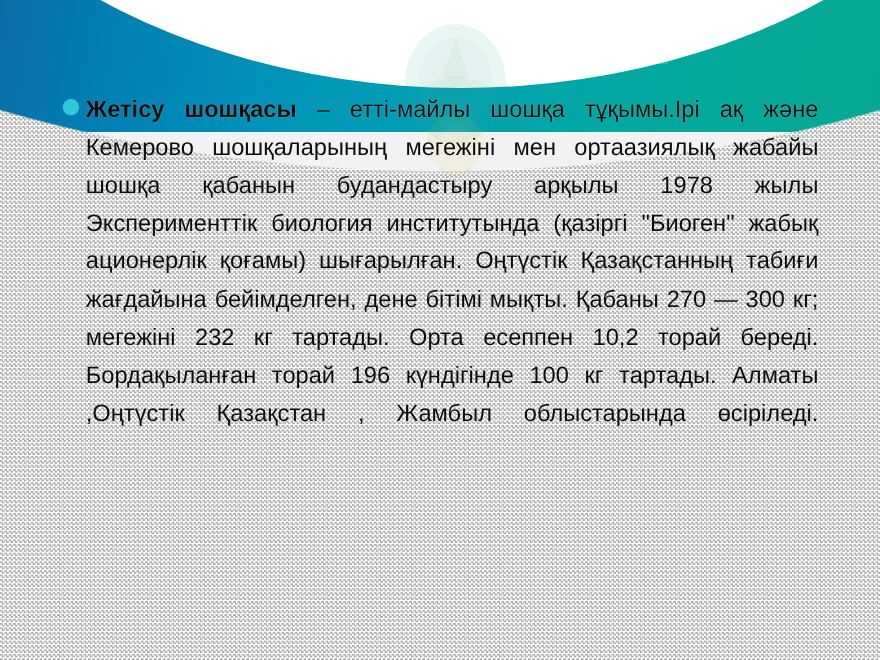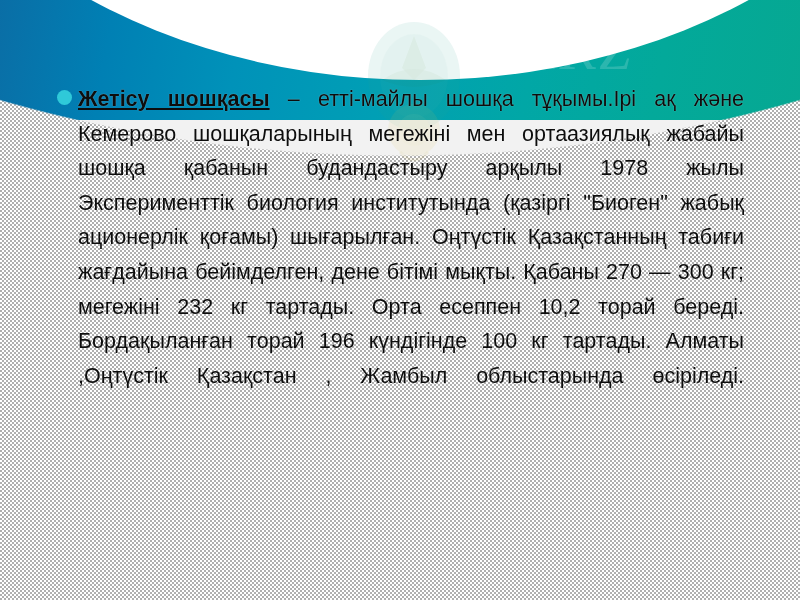--- a/index.html
+++ b/index.html
@@ -141,21 +141,21 @@
   .wordmark {
     position: absolute;
     left: 530px;
     top: 18px;
     width: 250px;
     height: 80px;
     z-index: 7;
     opacity: 0.16;
     pointer-events: none;
     font-family: "Liberation Serif", serif;
-    font-size: 56px;
+    font-size: 44px;
     font-style: italic;
     color: #ffffff;
     letter-spacing: 2px;
   }
 
   
   .content {
     position: absolute;
     left: 50px;
     top: 82px;
@@ -182,21 +182,20 @@
     text-align: justify;
     text-justify: inter-word;
     color: #0d0d0d;
     font-family: "Liberation Sans", sans-serif;
     font-size: 21.5px;
     line-height: 34.6px;
     text-shadow: 0 0 1px rgba(255,255,255,0.55);
   }
   .paragraph .lead {
     font-weight: bold;
-    text-decoration: underline;
   }
   .paragraph::after {
     content: "";
     display: inline-block;
     width: 100%;
   }
 </style>
 </head>
 <body>
 

